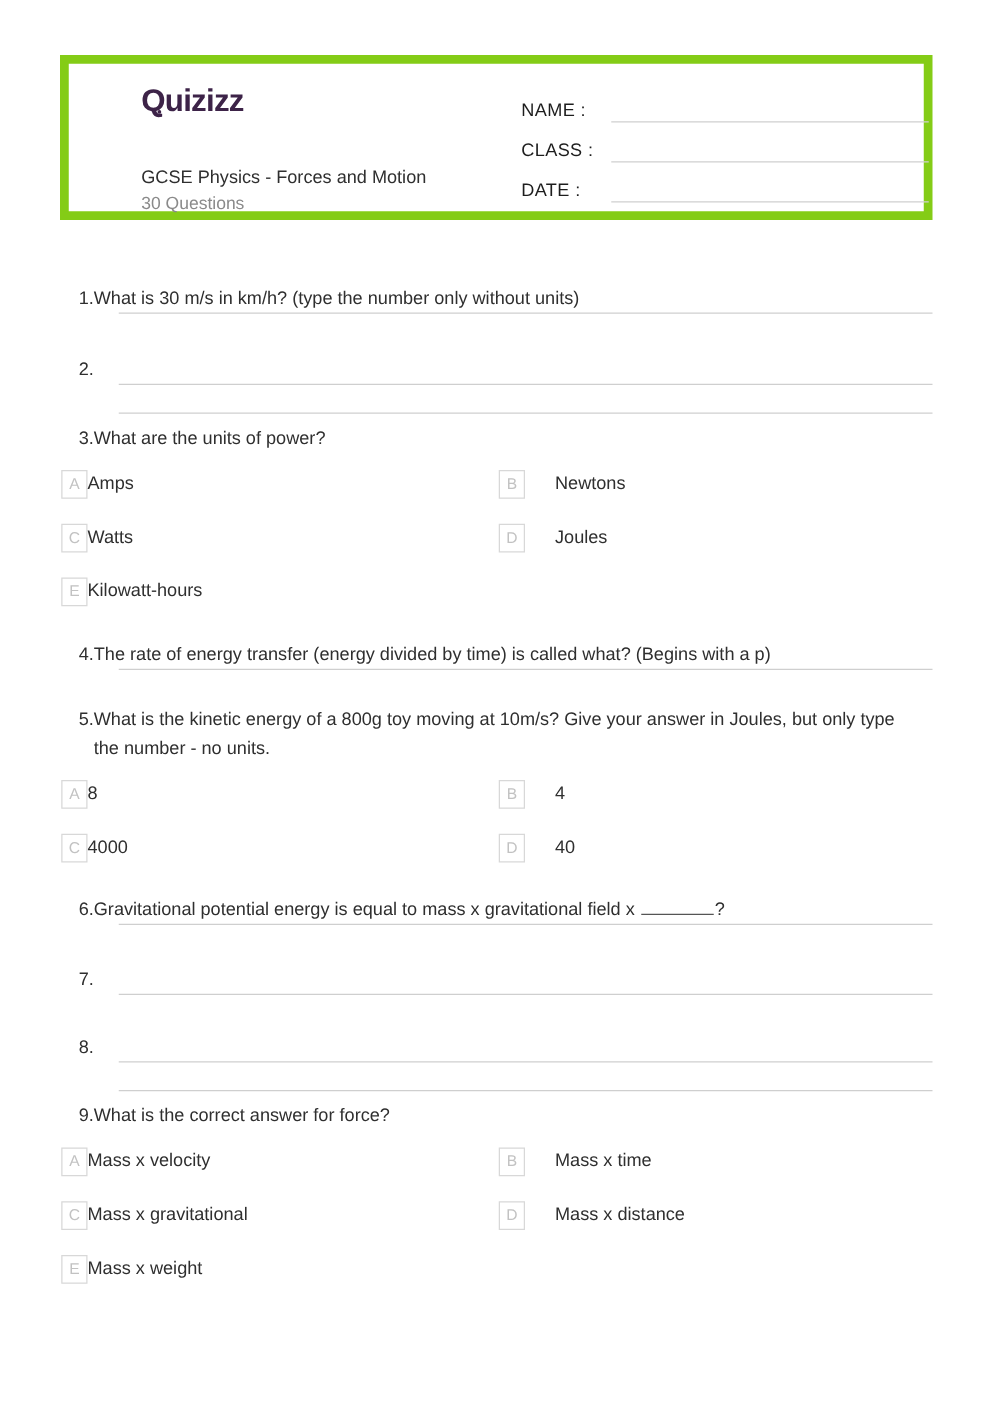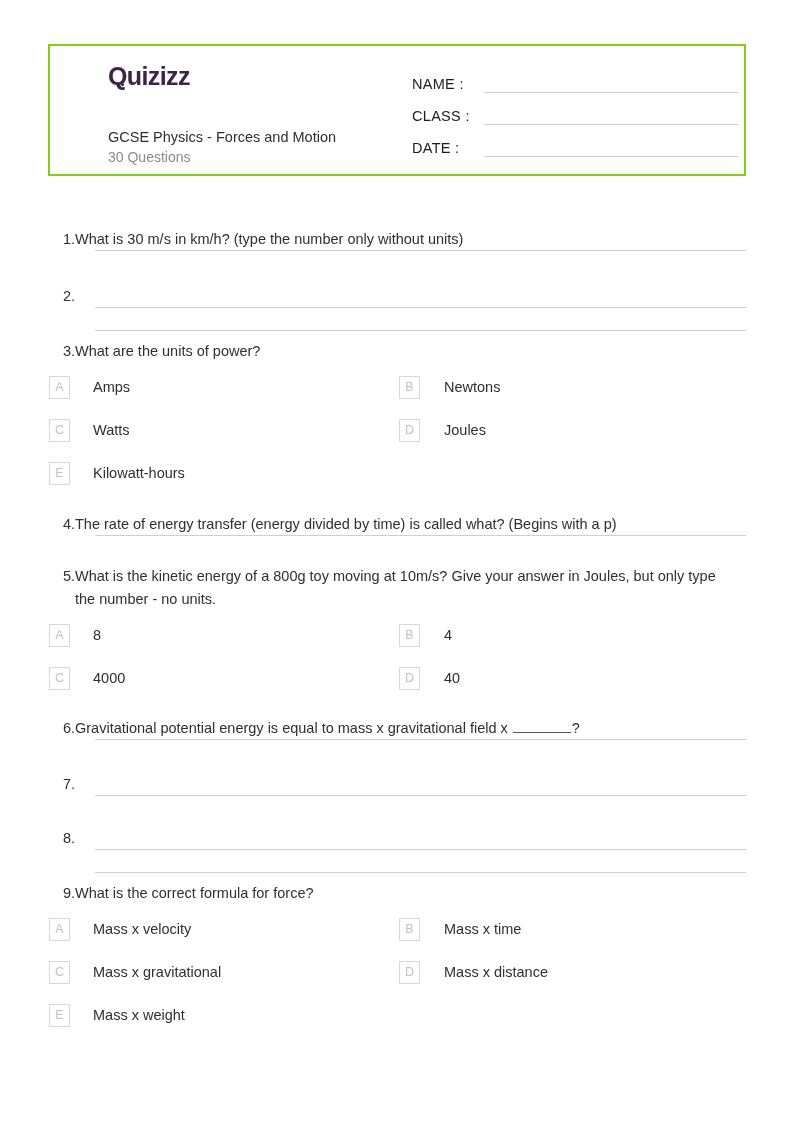--- a/index.html
+++ b/index.html
@@ -16,21 +16,21 @@
     position: relative;
   }
 
   
   .header-card {
     position: absolute;
     left: 48px;
     top: 44px;
     width: 698px;
     height: 132px;
-    border: 2px solid #84cc16;
+    border: 7px solid #84cc16;
     box-sizing: border-box;
     background: #fff;
   }
   .header-left {
     position: absolute;
     left: 10px;
     top: 0;
     width: 350px;
     height: 100%;
   }
@@ -167,21 +167,20 @@
     height: 23px;
     border: 1px solid #d8d8d8;
     box-sizing: border-box;
     color: #c2c2c2;
     font-size: 12.5px;
     text-align: center;
     line-height: 21px;
     flex: none;
   }
   .opt-label {
-    margin-left: 23px;
     font-size: 14.5px;
     line-height: 23px;
     color: #2f2f2f;
   }
   .opt.col2 .opt-label { margin-left: 24px; }
 
   .blank-ul {
     border-bottom: 1px solid #555;
     display: inline-block;
     width: 58px;
@@ -344,21 +343,21 @@
       </div>
       <div class="fill-lines" style="top: 0px;">
         <div class="line"></div>
         <div class="line"></div>
       </div>
     </div>
     <div class="q-block" style="margin-top: 32px;">
       <div class="q-row">
         <div class="q-num">9.</div>
         <div class="q-text-wrap">
-          <div class="q-text">What is the correct formula for force?</div>
+          <div class="q-text">What is the correct answer for force?</div>
         </div>
       </div>
       <div class="options">
         <div class="opt-row">
           <div class="opt col1">
             <div class="opt-box">A</div>
             <div class="opt-label">Mass x velocity</div>
           </div>
           <div class="opt col2">
             <div class="opt-box">B</div>

